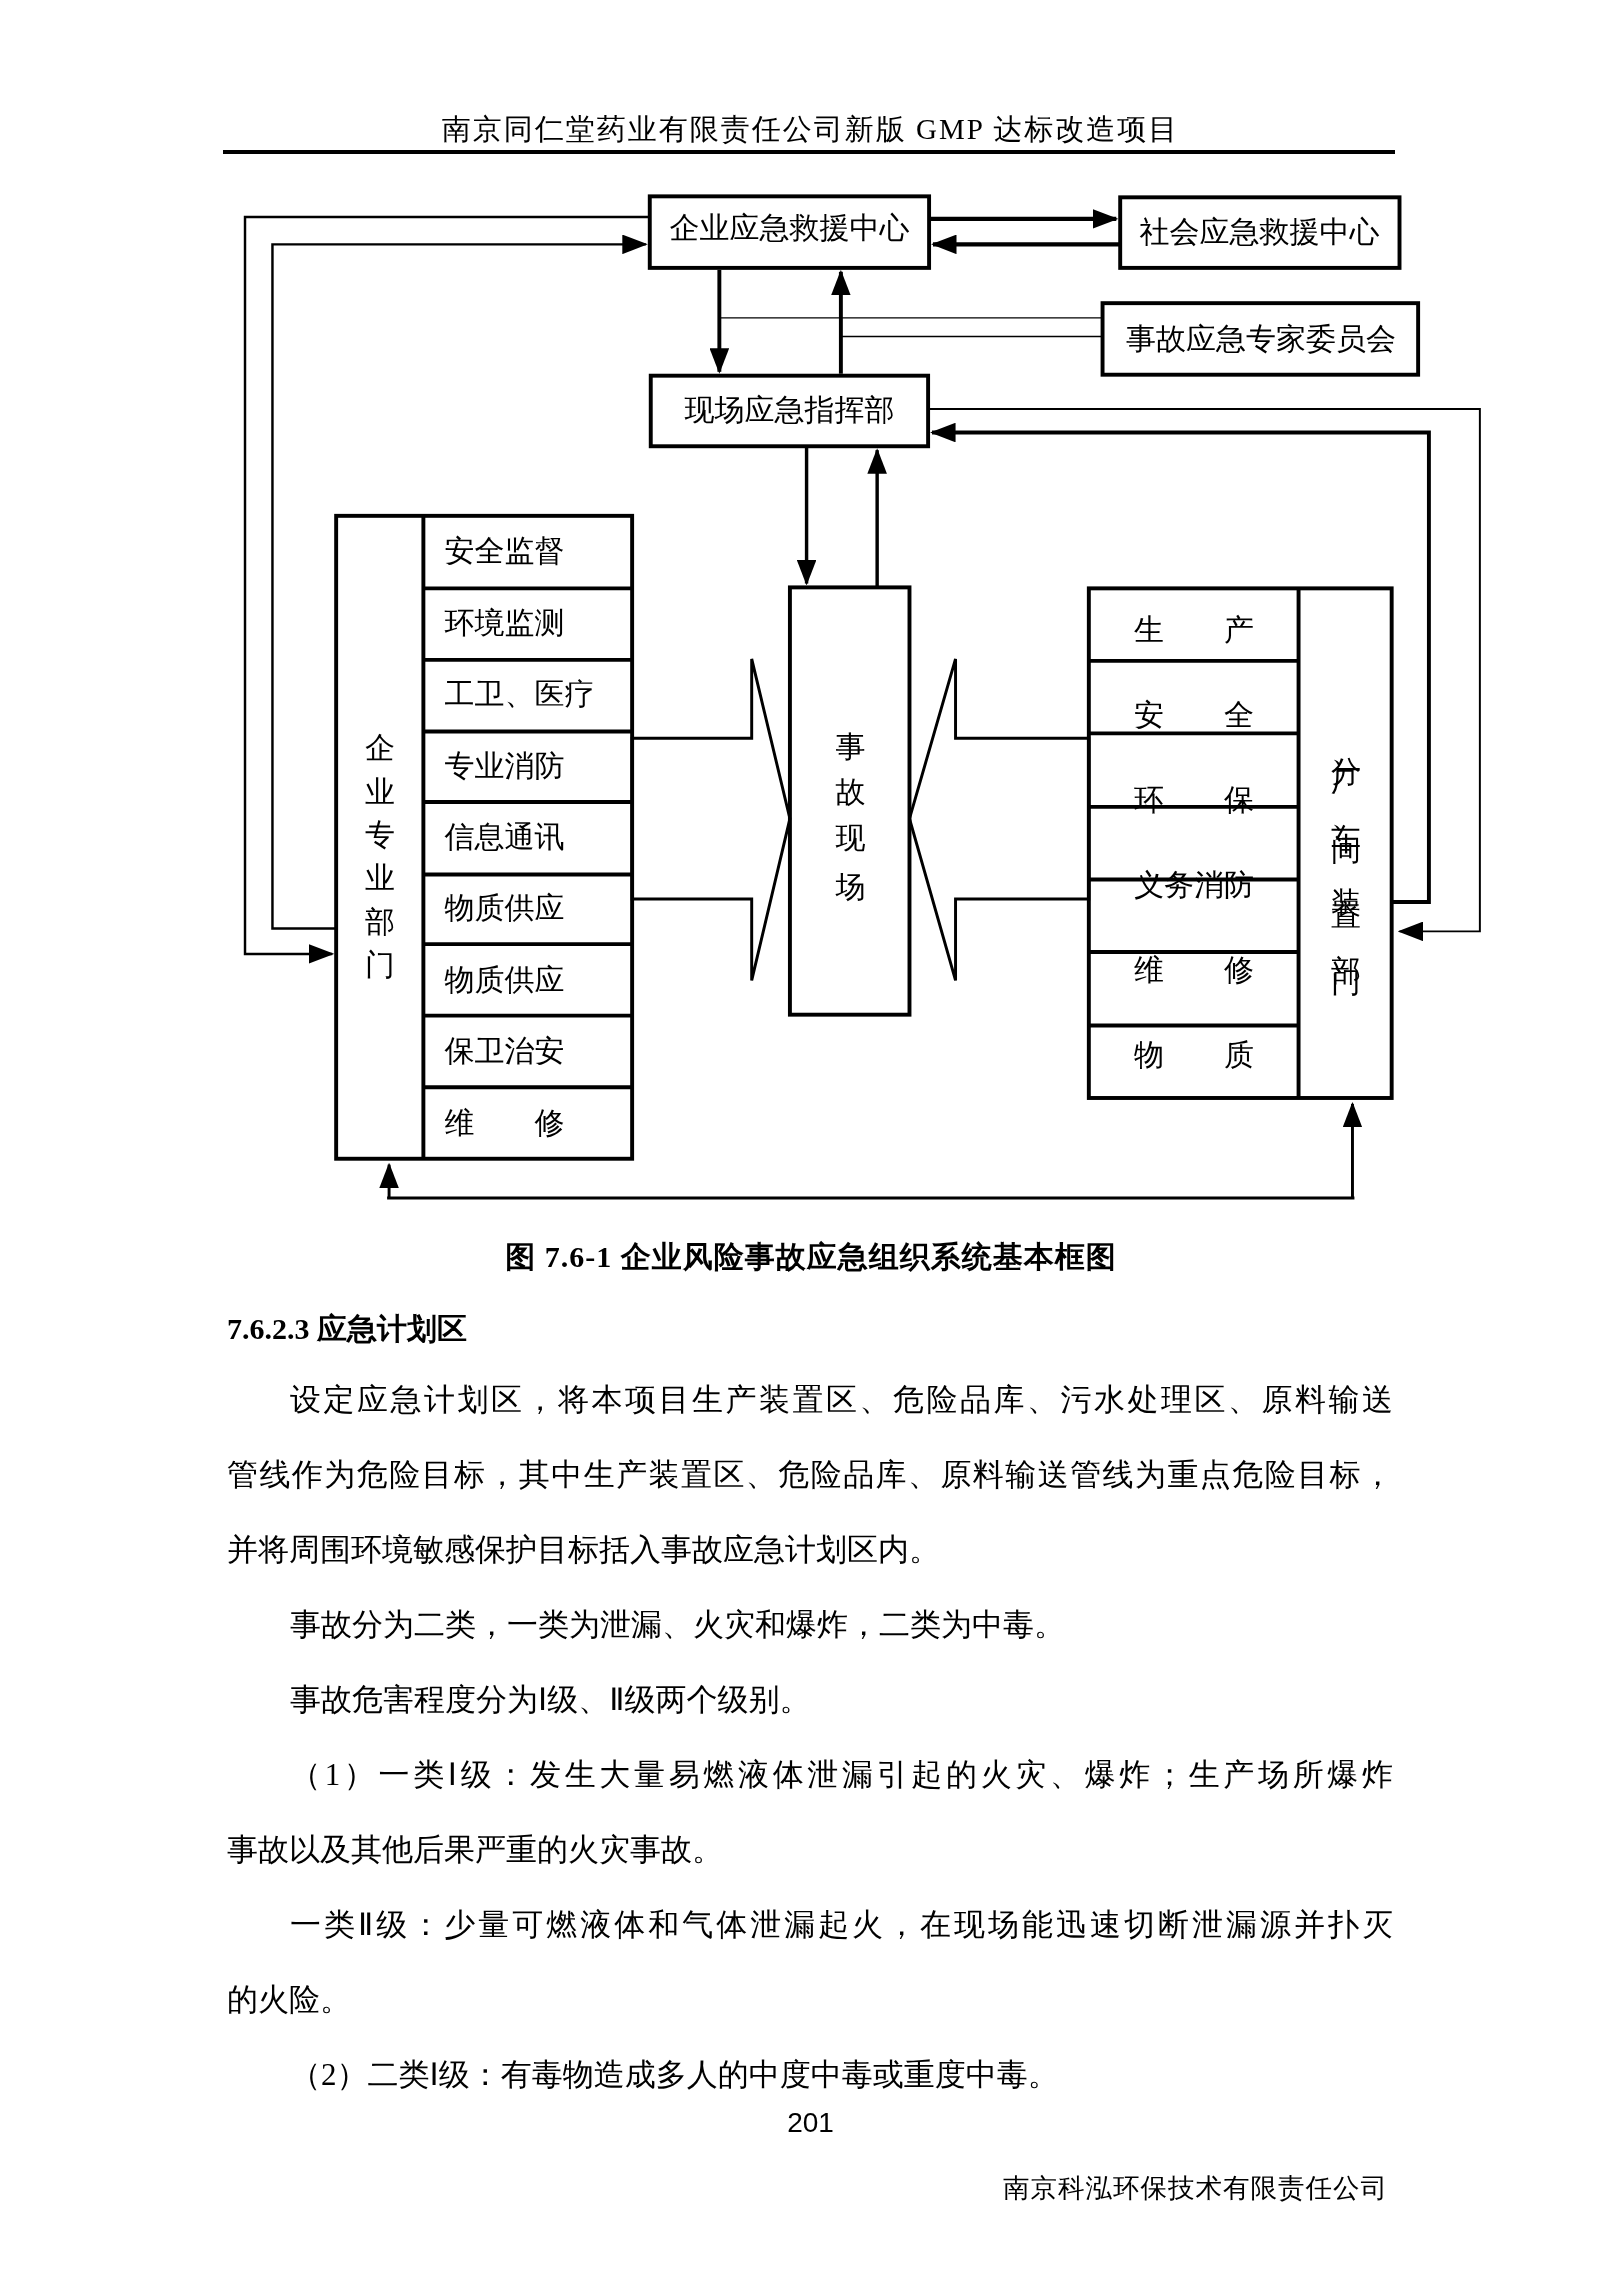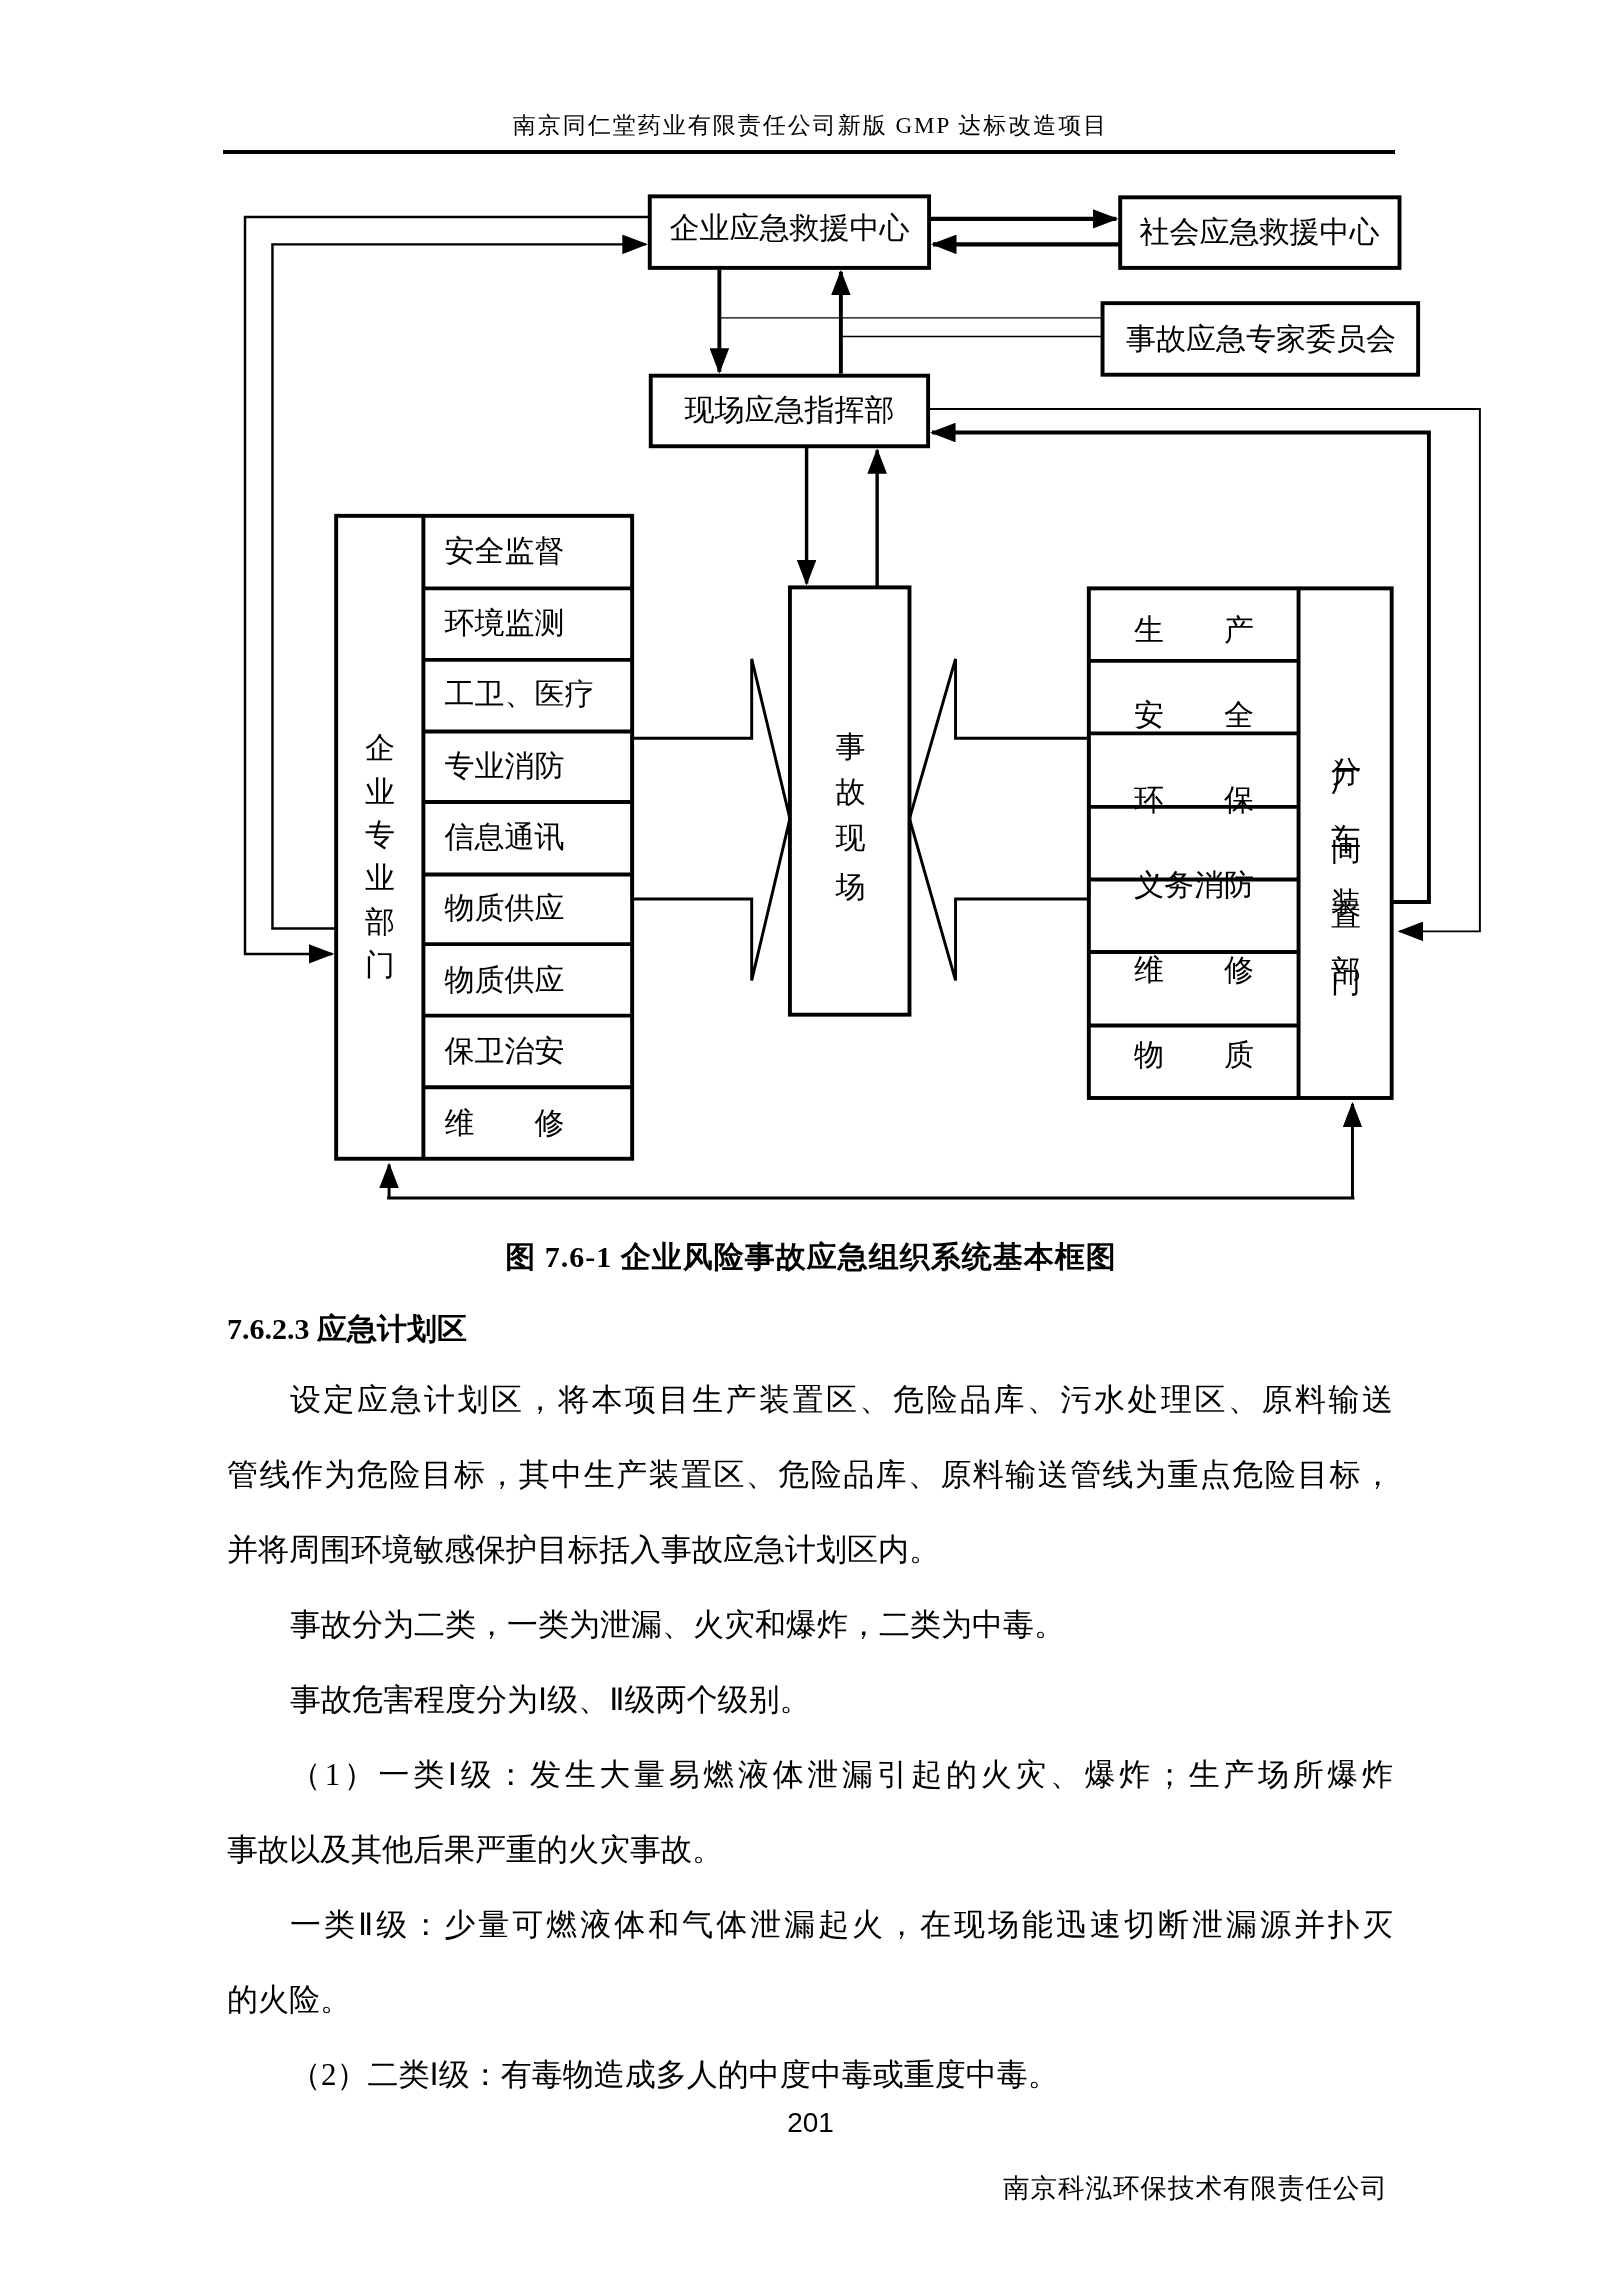--- a/index.html
+++ b/index.html
@@ -5,21 +5,21 @@
   html,body{margin:0;padding:0;background:#888;}
   .page{
     position:relative;width:1621px;height:2293px;background:#ffffff;
     font-family:"Liberation Serif","DejaVu Serif",serif;color:#000;
     margin:0 auto;overflow:hidden;
   }
   .abs{position:absolute;}
   
   .header-title{
     left:0;right:0;top:110px;text-align:center;
-    font-size:23px;letter-spacing:2px;white-space:nowrap;
+    font-size:29px;letter-spacing:2px;white-space:nowrap;
   }
   .header-rule{left:223px;width:1172px;top:150px;height:3.9px;background:#000;}
   
   svg.overlay{position:absolute;left:0;top:0;width:1621px;height:2293px;}
   svg.overlay path, svg.overlay rect, svg.overlay line{stroke:#000;fill:none;}
   
   .boxlabel{display:flex;align-items:center;justify-content:center;
     font-size:30px;white-space:nowrap;}
   
   .rows{display:flex;flex-direction:column;}

